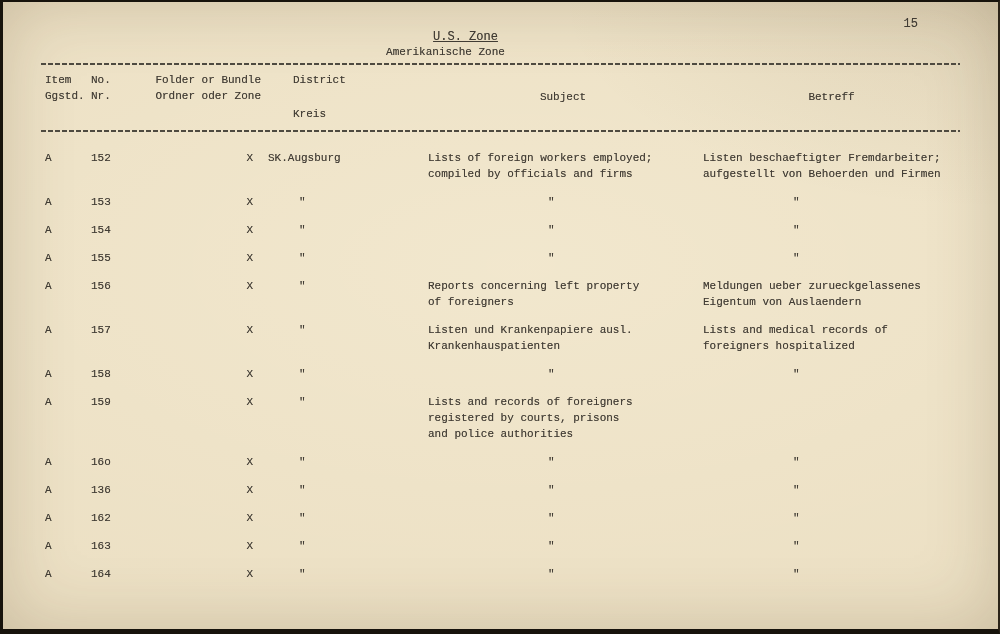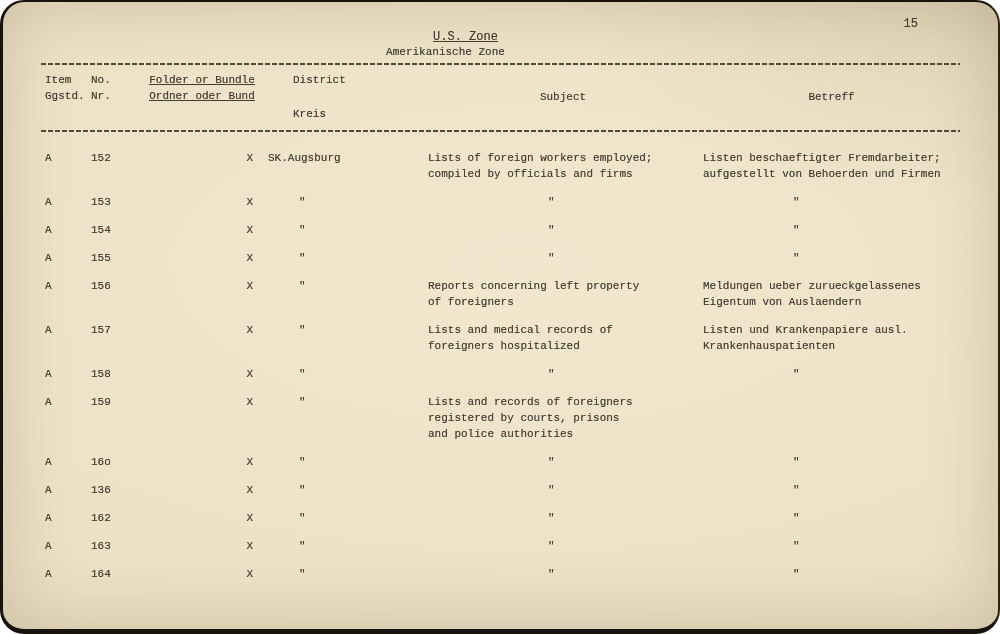--- a/index.html
+++ b/index.html
@@ -20,21 +20,20 @@
     box-shadow: inset 0 0 70px rgba(86,66,34,0.22);
     border-top: 2px solid #17130c;
     border-left: 3px solid #17130c;
     border-right: 2px solid #2a2318;
     border-bottom: 5px solid #17130c;
     font-family: "Liberation Mono", "DejaVu Sans Mono", monospace;
     font-size: 11px;
     line-height: 16px;
     color: #413c34;
     text-shadow: 0 0 0.6px rgba(65,60,52,0.55);
-    border-radius: 24px;
   }
   .page-number {
     position: absolute;
     top: 14px;
     right: 80px;
     font-size: 12px;
   }
   .titles {
     margin-top: 28px;
     text-align: center;
@@ -73,21 +72,21 @@
     justify-content: center;
     align-items: center;
     text-align: center;
   }
   .tbody { padding-top: 18px; }
   .row { margin-bottom: 12px; min-height: 16px; }
   .cell { white-space: pre; }
   .col-item     { padding-left: 4px; }
   .col-no       { padding-left: 8px; }
   .col-folder   { text-align: right; padding-right: 8px; }
-  .hcell.col-folder { text-align: center; padding-left: 5px; padding-right: 0; text-decoration: underline; }
+  .hcell.col-folder { text-align: right; padding-left: 5px; padding-right: 0; }
   .col-district { padding-left: 7px; gap: 18px; }
   .hcell.col-district { padding-left: 32px; }
   .col-subject  { padding-left: 5px; }
   .col-betreff  { padding-left: 5px; }
   .col-district.ditto { padding-left: 38px; }
   .col-subject.ditto  { padding-left: 125px; }
   .col-betreff.ditto  { padding-left: 95px; }
 </style>
 </head>
 <body>
@@ -109,21 +108,21 @@
       <div class="hcell col-item">
         <span>Item</span>
         <span>Ggstd.</span>
       </div>
       <div class="hcell col-no">
         <span>No.</span>
         <span>Nr.</span>
       </div>
       <div class="hcell col-folder">
         <span>Folder or Bundle</span>
-        <span>Ordner oder Bund</span>
+        <span>Ordner oder Zone</span>
       </div>
       <div class="hcell col-district">
         <span>District</span>
         <span>Kreis</span>
       </div>
       <div class="hcell col-subject centered">
         <span>Subject</span>
       </div>
       <div class="hcell col-betreff centered">
         <span>Betreff</span>
@@ -175,24 +174,24 @@
           <div class="cell col-subject">Reports concerning left property
 of foreigners</div>
           <div class="cell col-betreff">Meldungen ueber zurueckgelassenes
 Eigentum von Auslaendern</div>
         </div>
         <div class="row">
           <div class="cell col-item">A</div>
           <div class="cell col-no">157</div>
           <div class="cell col-folder">X</div>
           <div class="cell col-district ditto">"</div>
+          <div class="cell col-betreff">Listen und Krankenpapiere ausl.
+Krankenhauspatienten</div>
           <div class="cell col-subject">Lists and medical records of
 foreigners hospitalized</div>
-          <div class="cell col-betreff">Listen und Krankenpapiere ausl.
-Krankenhauspatienten</div>
         </div>
         <div class="row">
           <div class="cell col-item">A</div>
           <div class="cell col-no">158</div>
           <div class="cell col-folder">X</div>
           <div class="cell col-district ditto">"</div>
           <div class="cell col-subject ditto">"</div>
           <div class="cell col-betreff ditto">"</div>
         </div>
         <div class="row">

